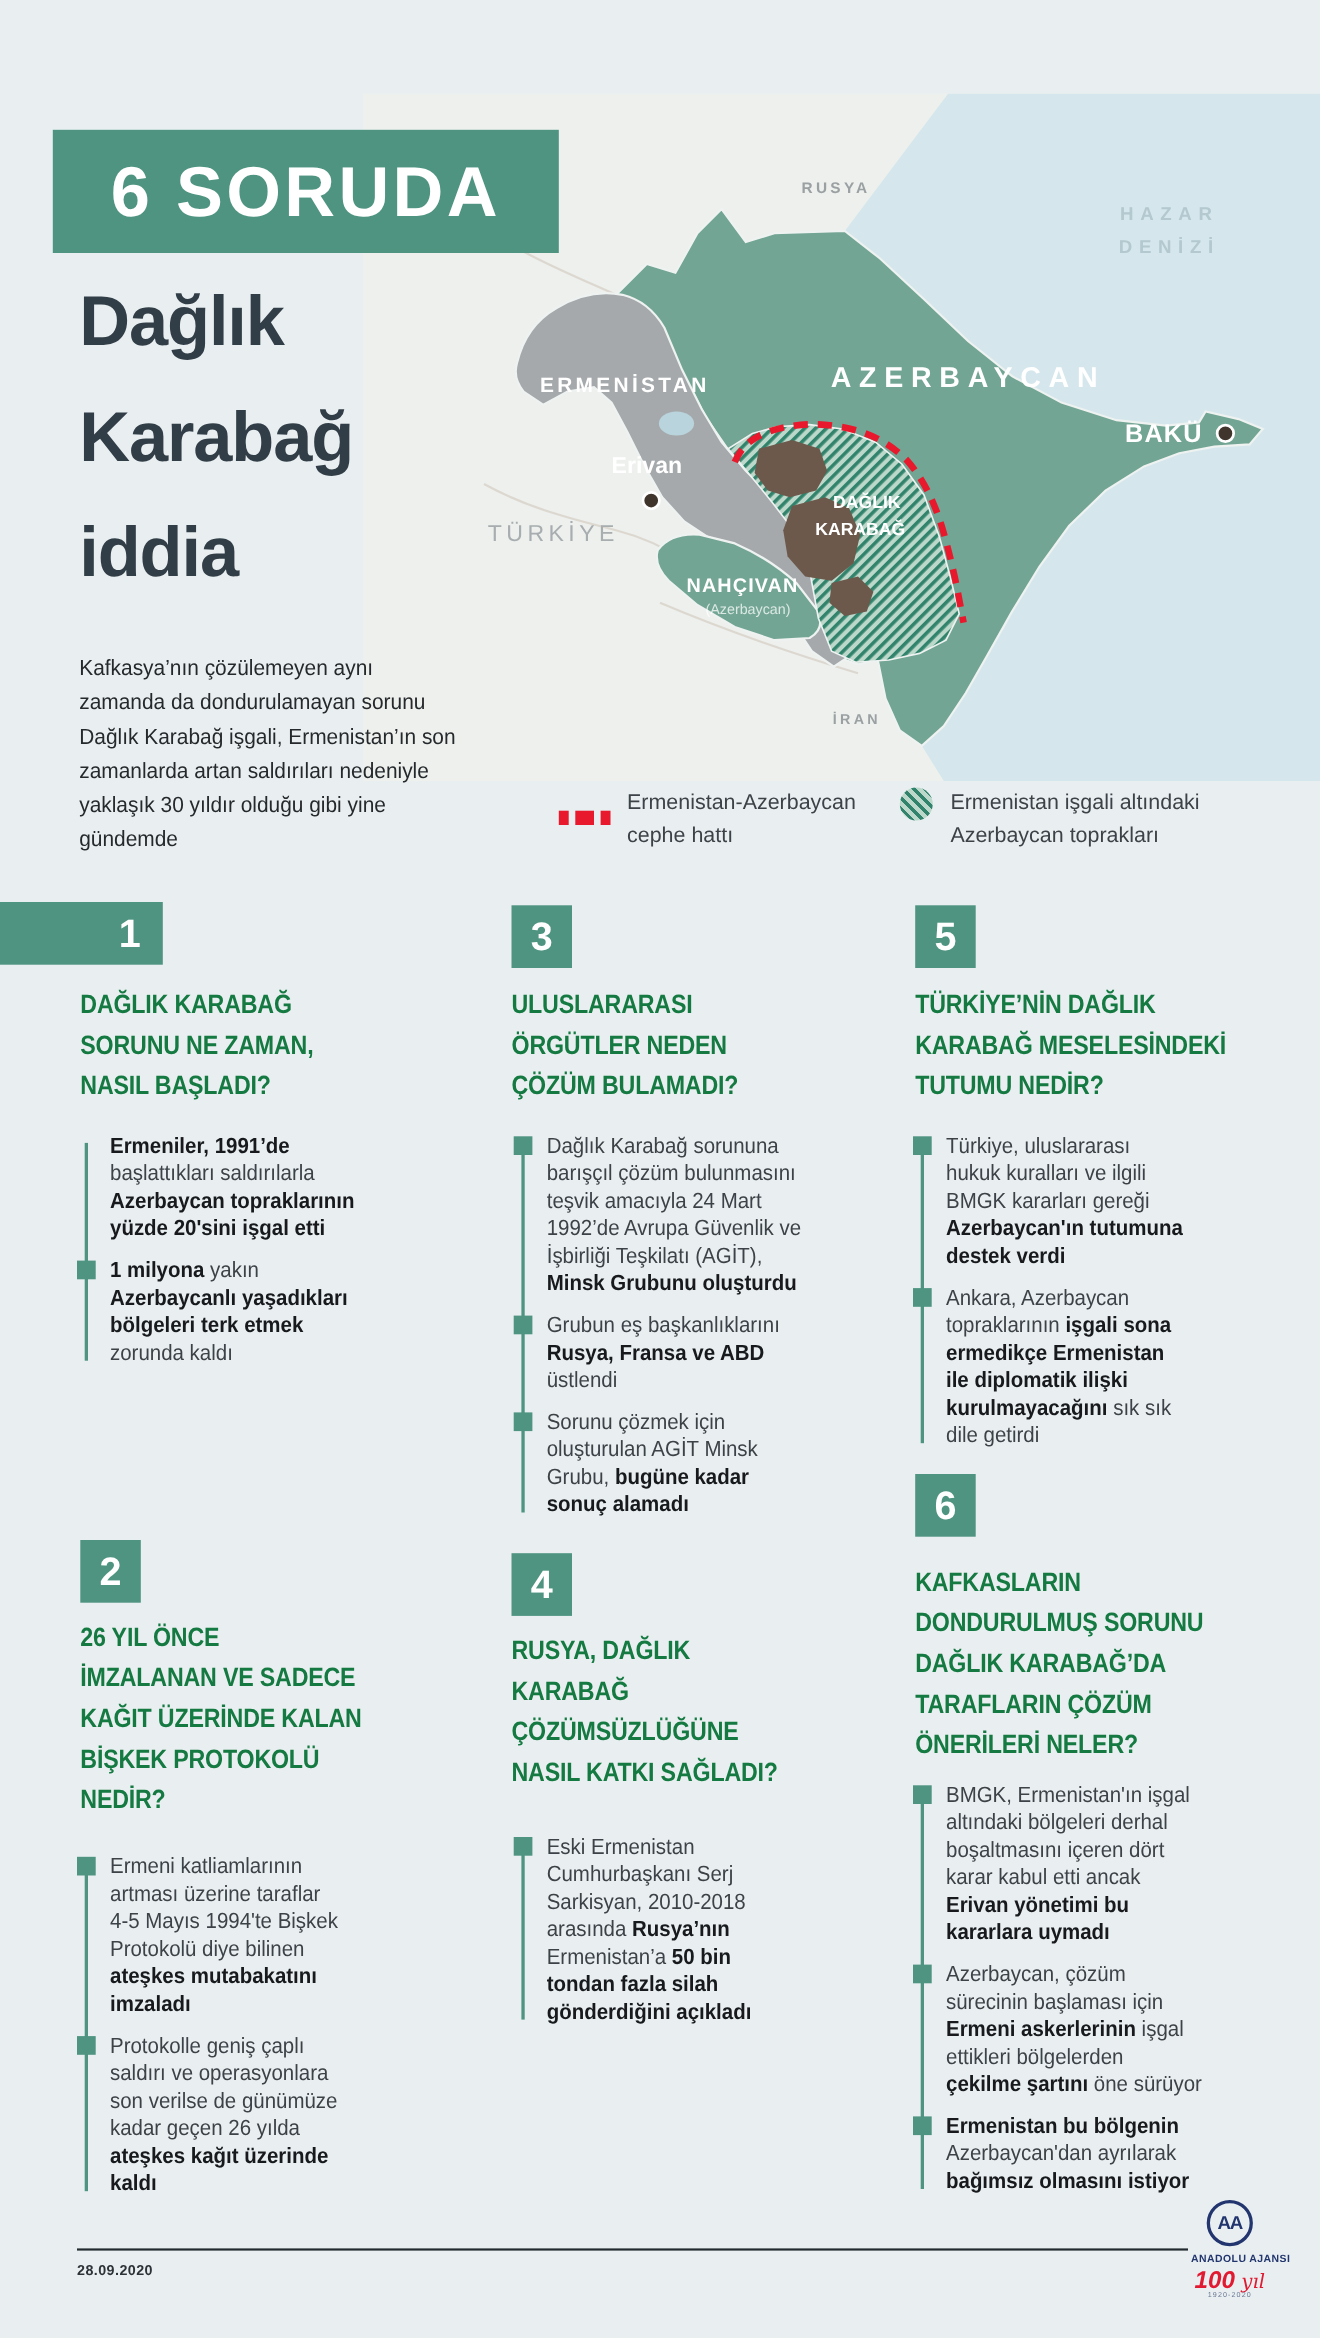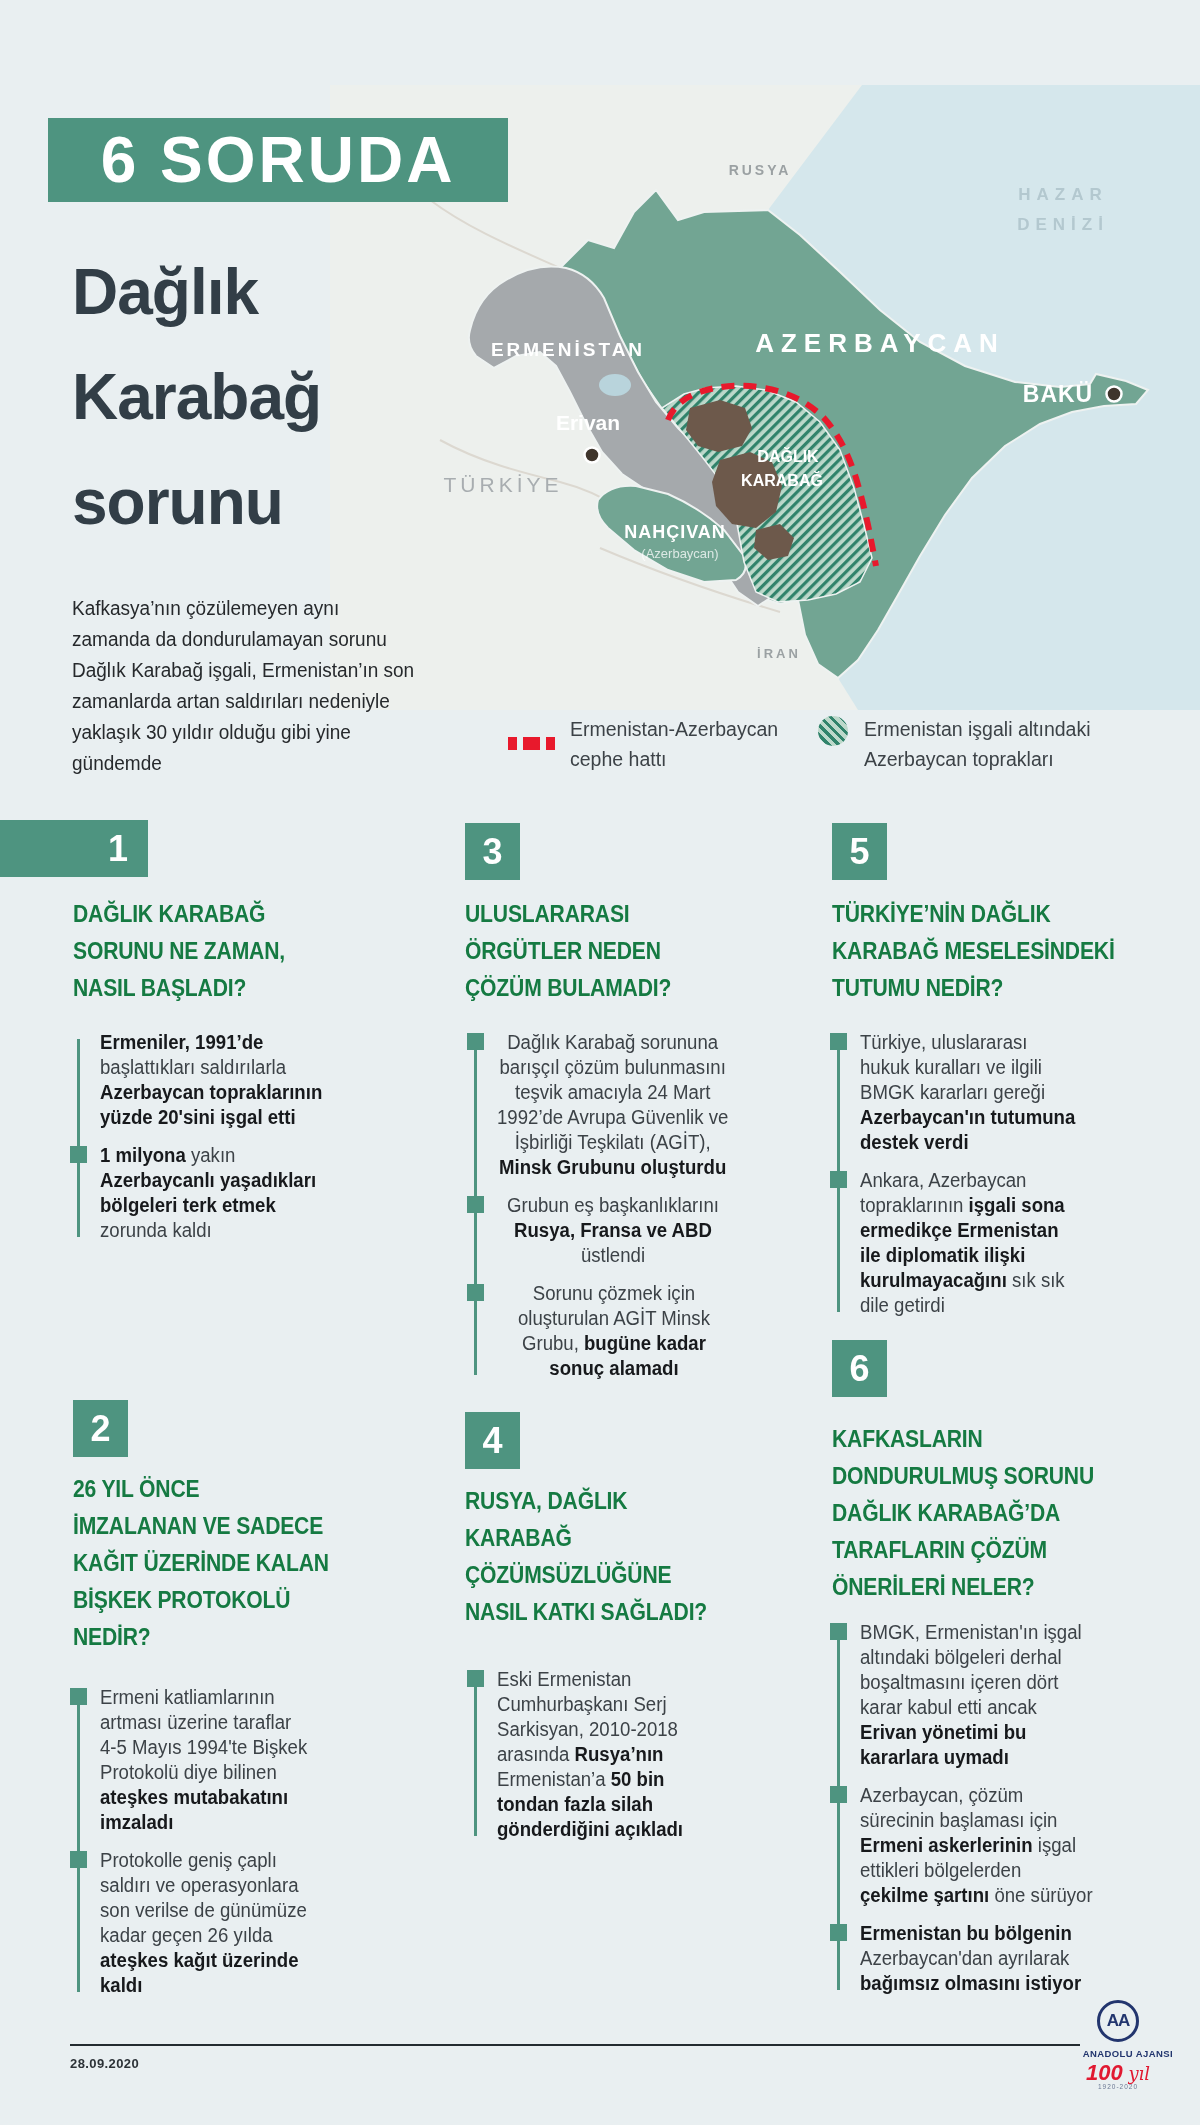--- a/index.html
+++ b/index.html
@@ -1,21 +1,21 @@
 <!DOCTYPE html>
 <html><head>
 <meta charset="utf-8">
 <style>
   html,body{margin:0;padding:0;}
   body{width:1200px;height:2125px;position:relative;background:#e9eff1;overflow:hidden;
        font-family:"Liberation Sans","DejaVu Sans",sans-serif;}
   .abs{position:absolute;}
 
   
-  #kicker{left:48px;top:118px;width:460px;height:84px;background:#4e9480;
+  #kicker{left:48px;top:118px;width:460px;height:112px;background:#4e9480;
           display:flex;align-items:center;justify-content:center;}
   #kicker span{color:#fff;font-weight:bold;font-size:64px;letter-spacing:3px;}
   #headline{left:72px;top:240px;font-size:64px;line-height:105px;font-weight:bold;
             color:#323e47;white-space:pre;letter-spacing:-1px;}
   #intro{left:72px;top:593px;font-size:20px;line-height:31px;color:#26292c;white-space:pre;
          transform:scaleX(.95);transform-origin:0 0;}
 
   
   #mapsvg{left:330px;top:85px;}
   .lbl-white{fill:#ffffff;font-weight:bold;}
@@ -121,21 +121,21 @@
   <text x="680" y="558" font-size="13" text-anchor="middle" fill="#ffffff" opacity="0.75">(Azerbaycan)</text>
   <text class="lbl-white" x="788" y="462" font-size="16" text-anchor="middle">DAĞLIK</text>
   <text class="lbl-white" x="782" y="486" font-size="16" text-anchor="middle">KARABAĞ</text>
 </svg>
 
 <div id="kicker" class="abs">
   <span>6 SORUDA</span>
 </div>
 <div id="headline" class="abs">Dağlık
 Karabağ
-sorunu</div>
+iddia</div>
 <div id="intro" class="abs">Kafkasya’nın çözülemeyen aynı
 zamanda da dondurulamayan sorunu
 Dağlık Karabağ işgali, Ermenistan’ın son
 zamanlarda artan saldırıları nedeniyle
 yaklaşık 30 yıldır olduğu gibi yine
 gündemde</div>
 
 <div id="legend1-icon" class="abs">
   <i style="width:9px"></i>
     <i style="width:17px"></i>
@@ -179,21 +179,21 @@
 saldırı ve operasyonlara
 son verilse de günümüze
 kadar geçen 26 yılda
 <b>ateşkes kağıt üzerinde</b>
 <b>kaldı</b></span></div>
     </div>
     <div class="numbox" style="left: 465px; top: 823px;">3</div>
     <div class="qtitle" style="left: 465px; top: 895px;">ULUSLARARASI
 ÖRGÜTLER NEDEN
 ÇÖZÜM BULAMADI?</div>
-    <div class="bullets" style="left: 497px; top: 1030px; text-align: center;">
+    <div class="bullets" style="left: 497px; top: 1030px;">
       <div class="para mark"><span class="ptext">Dağlık Karabağ sorununa
 barışçıl çözüm bulunmasını
 teşvik amacıyla 24 Mart
 1992’de Avrupa Güvenlik ve
 İşbirliği Teşkilatı (AGİT),
 <b>Minsk Grubunu oluşturdu</b></span></div>
       <div class="para mark"><span class="ptext">Grubun eş başkanlıklarını
 <b>Rusya, Fransa ve ABD</b>
 üstlendi</span></div>
       <div class="para mark"><span class="ptext">Sorunu çözmek için

